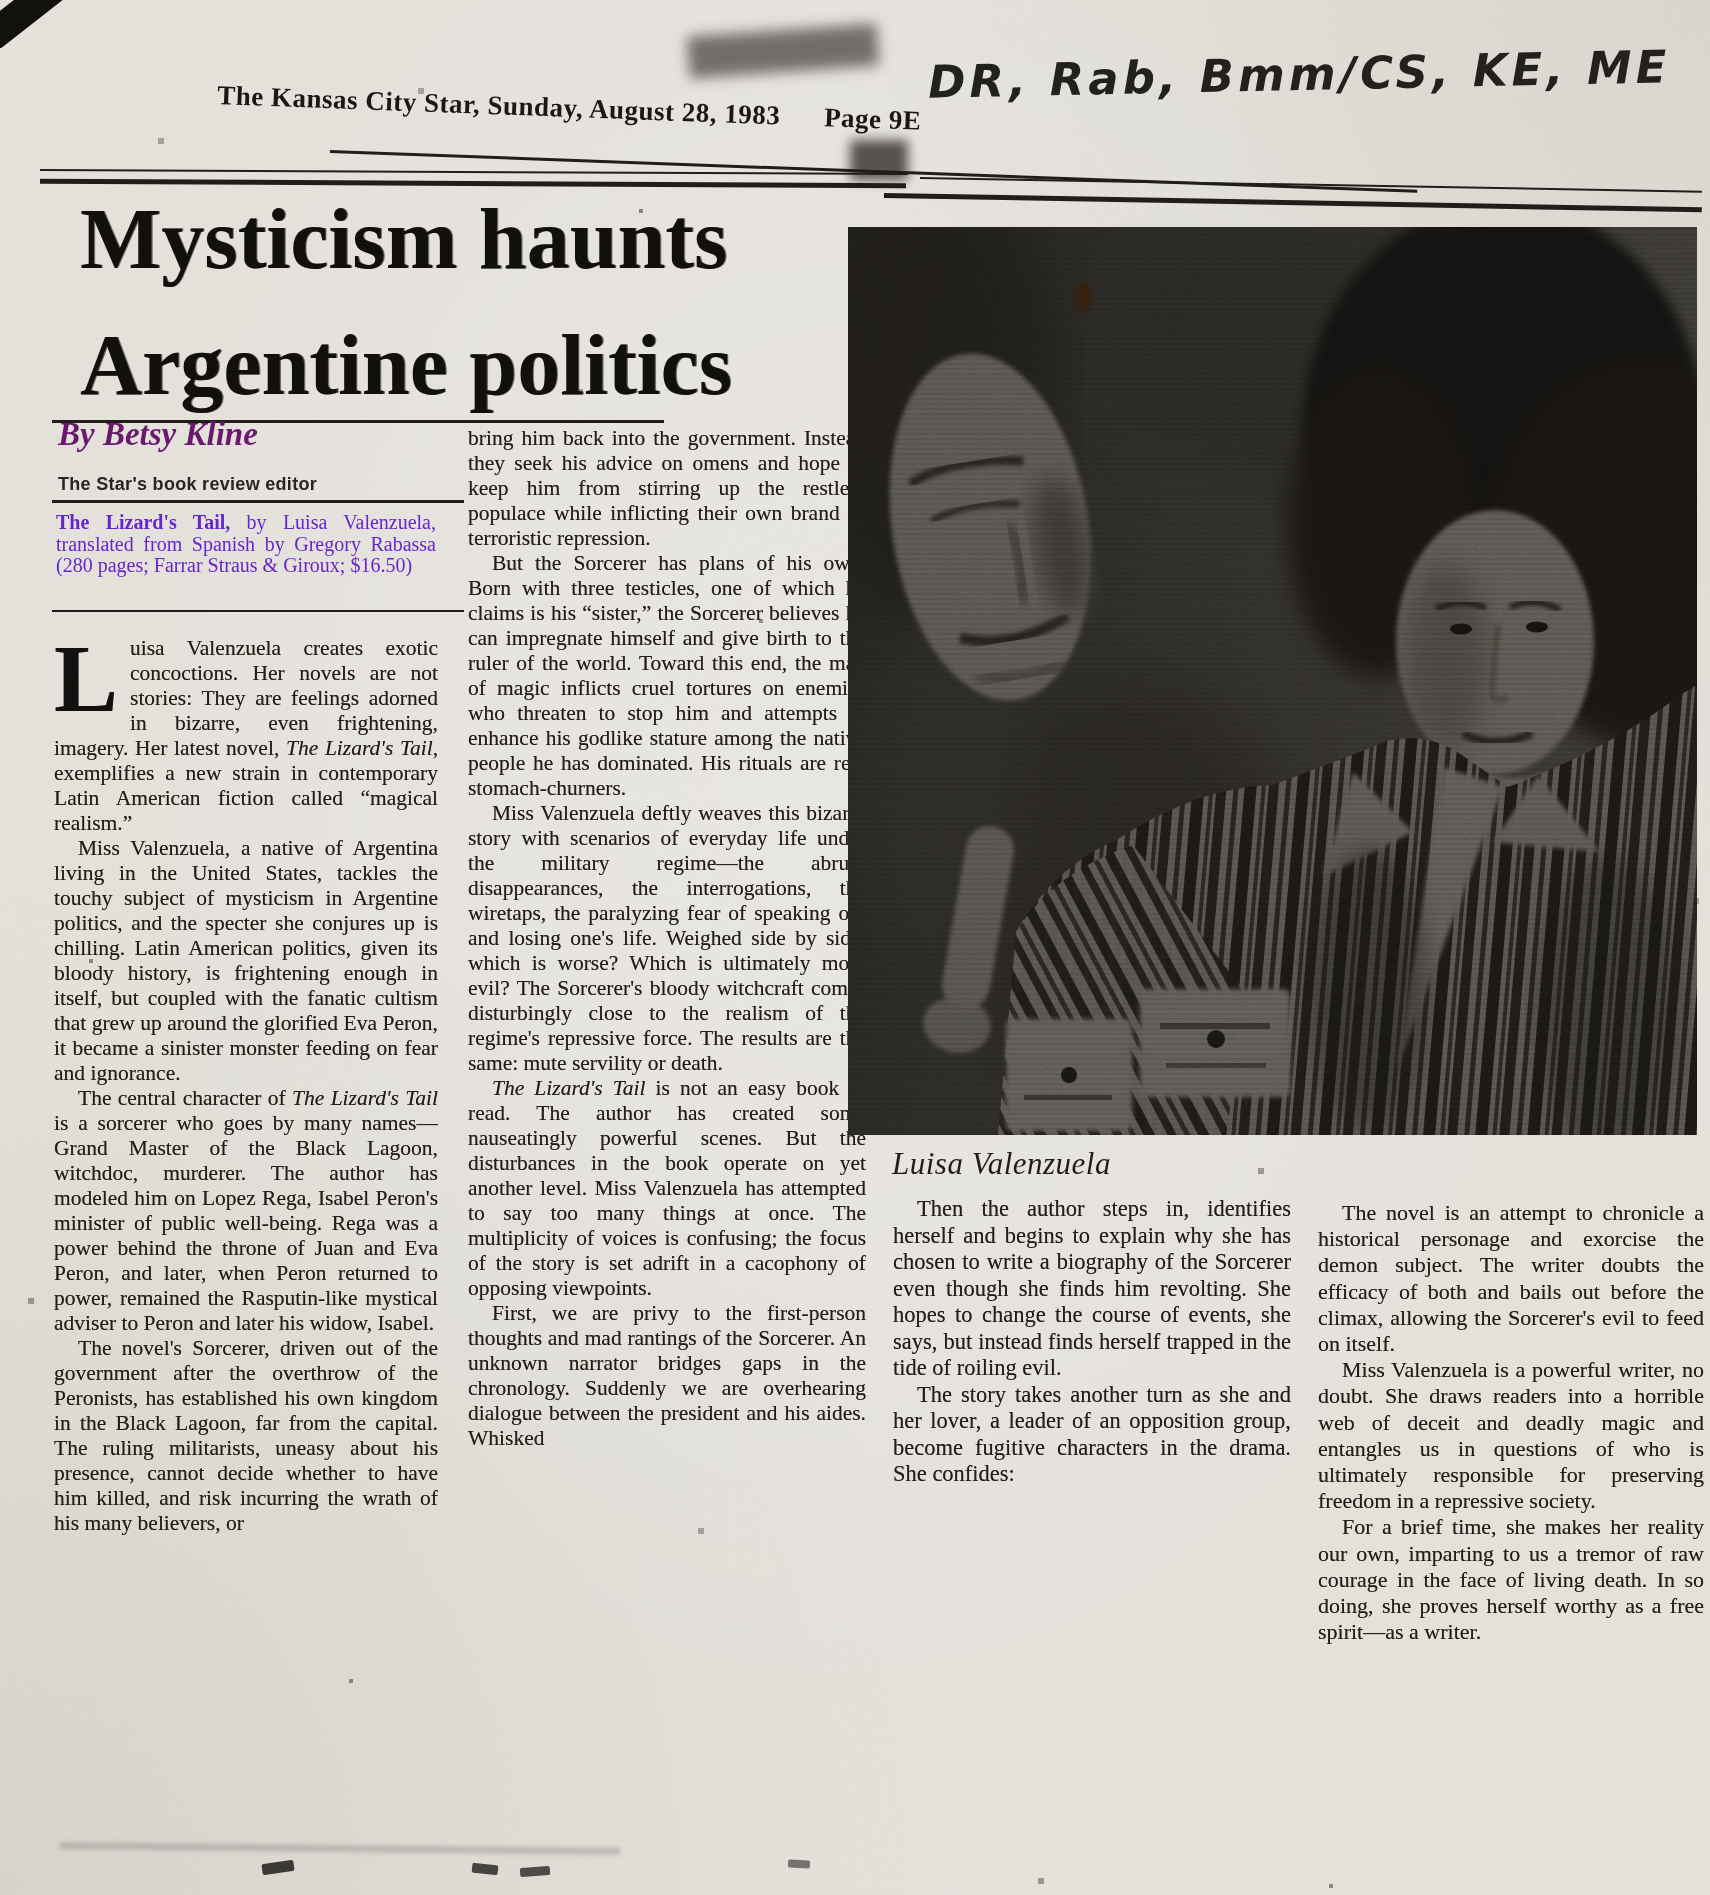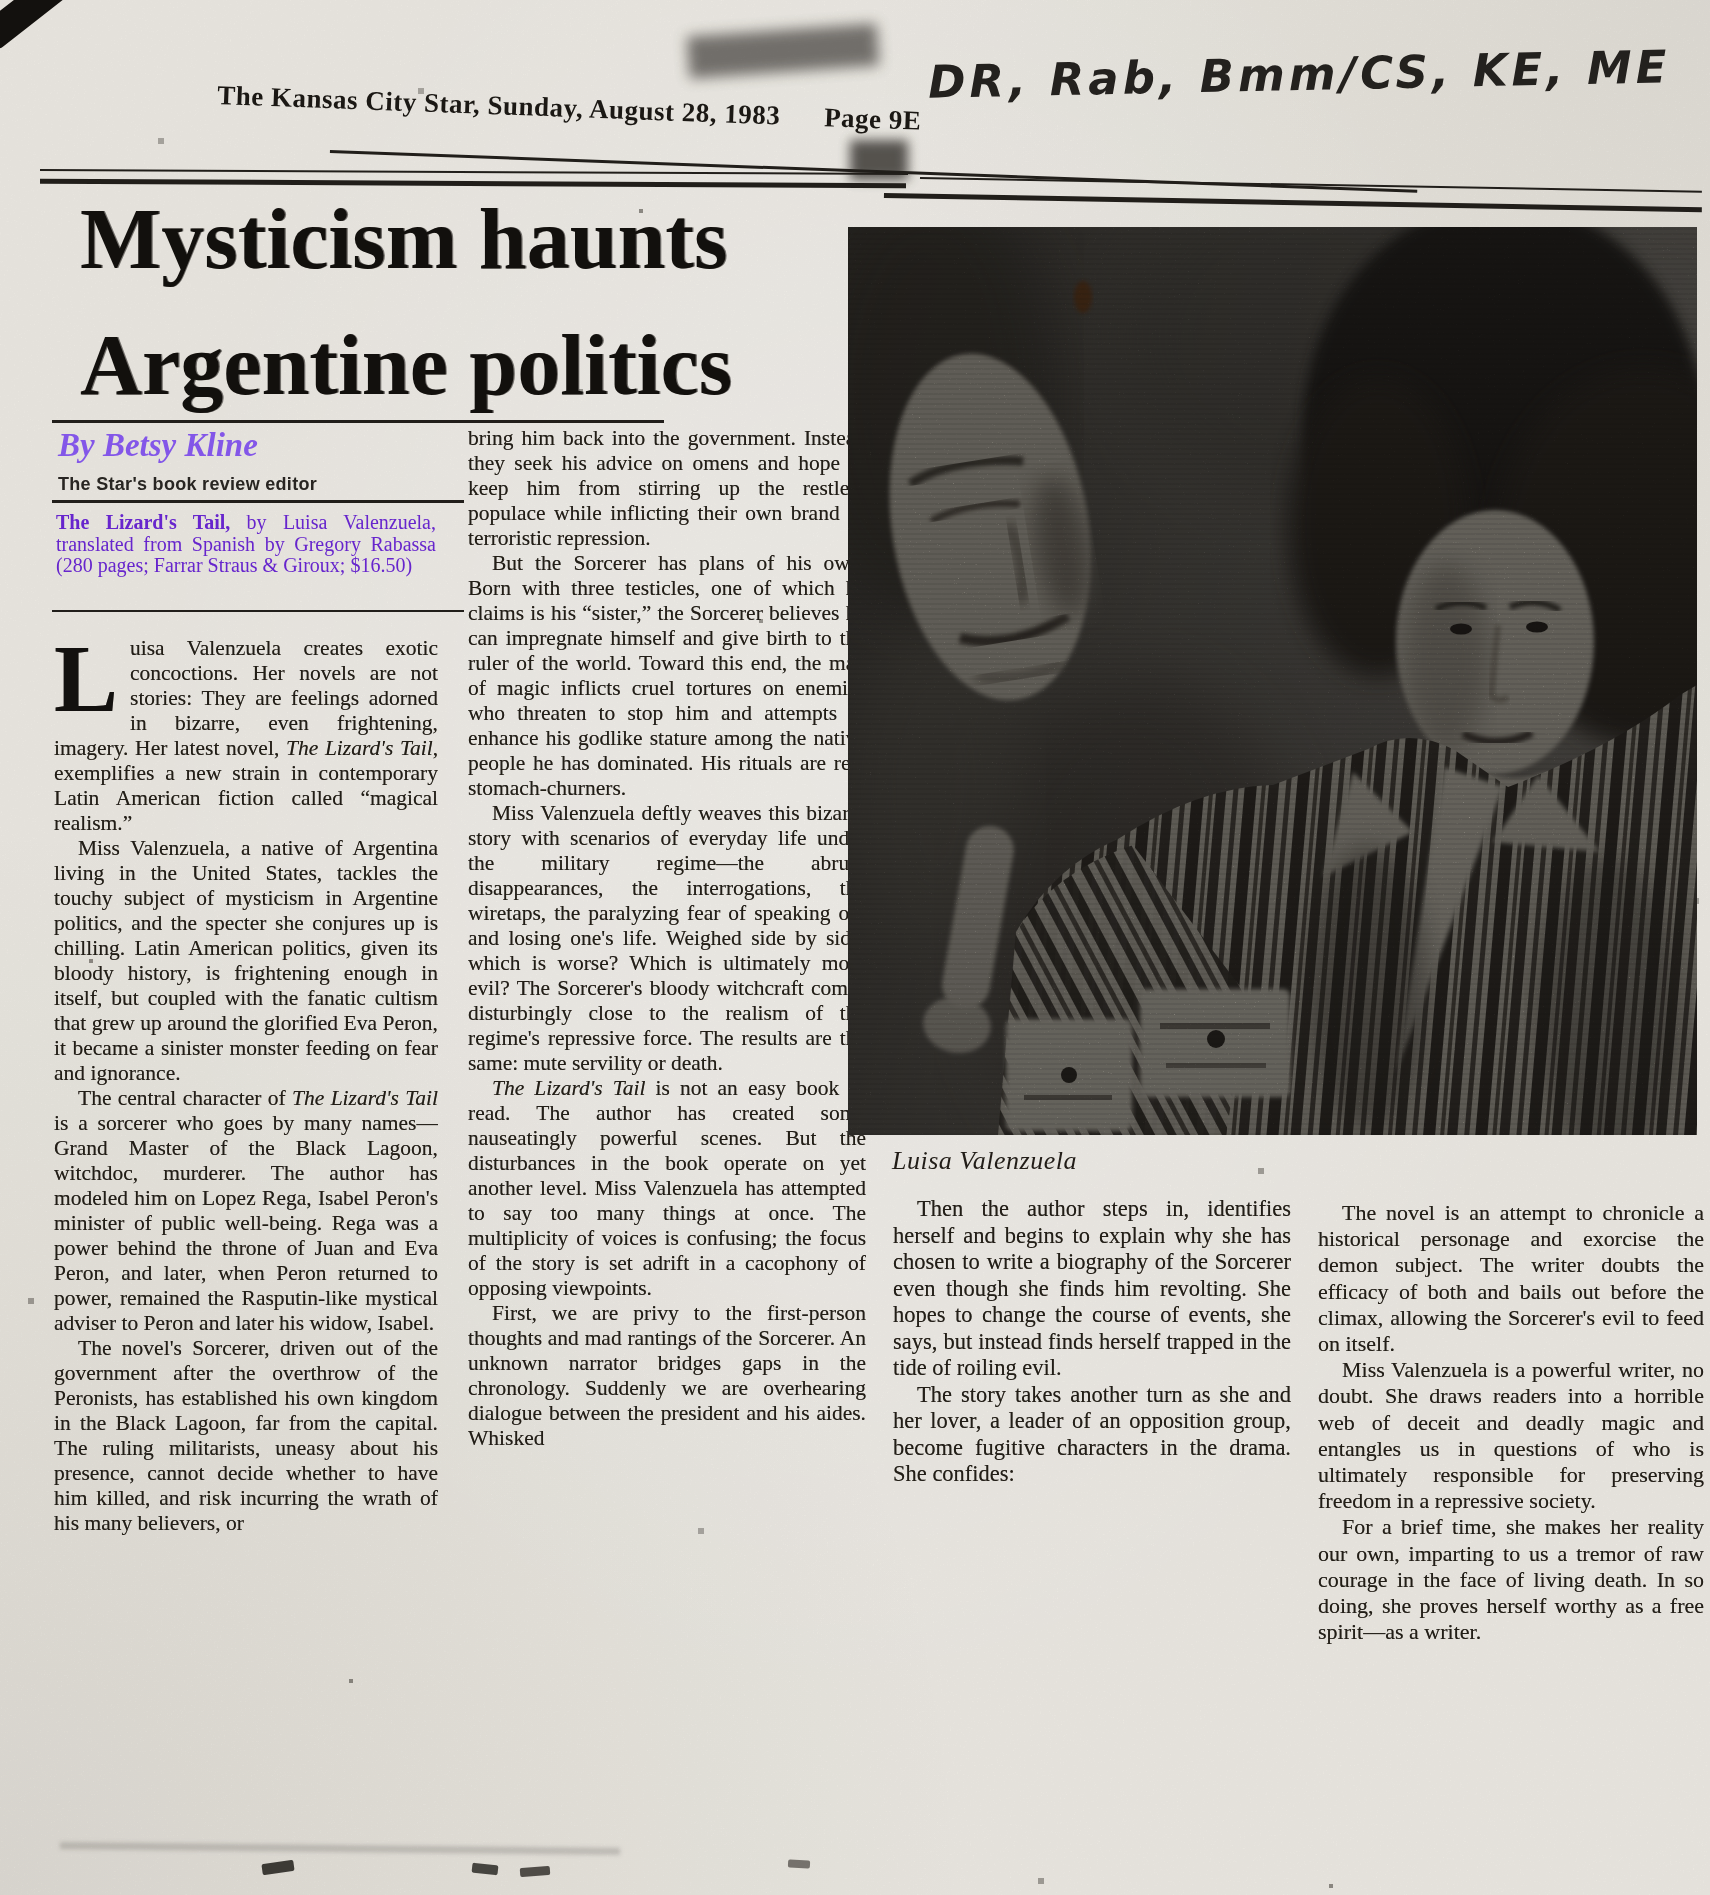--- a/index.html
+++ b/index.html
@@ -35,21 +35,21 @@
   .hr-thin-r{left:920px;top:177px;width:782px;height:2px;transform:rotate(1deg);transform-origin:left top;}
   .hr-thick-r{left:884px;top:193px;width:818px;height:5px;transform:rotate(1deg);transform-origin:left top;}
 
   
   .headline{left:80px;color:#14110e;font-weight:bold;font-size:86px;line-height:1;
     letter-spacing:0px;white-space:nowrap;text-shadow:1.2px 0 0 rgba(20,17,14,.55);}
   .hl1{top:196px;} .hl2{top:322px;}
 
   
   .r-by-top{left:52px;top:420px;width:612px;height:3px;}
-  .byline{left:58px;top:427px;font-size:33px;font-style:italic;font-weight:600;color:#8b5cf6;}
+  .byline{left:58px;top:416px;font-size:33px;font-style:italic;font-weight:600;color:#701a75;}
   .editor{left:58px;top:474px;font-family:"Liberation Sans","DejaVu Sans",sans-serif;
     font-size:18px;font-weight:bold;color:#2b2824;letter-spacing:.3px;}
   .r-by-bot{left:52px;top:500px;width:412px;height:3px;}
   .bookinfo{left:56px;top:512px;width:380px;font-size:20px;line-height:21.5px;text-align:justify;color:#6d28d9;}
   .bookinfo .btitle{font-weight:bold;}
   .r-book{left:52px;top:610px;width:412px;height:2px;}
 
   
   .col{position:absolute;text-align:justify;overflow:hidden;color:#252019;
     text-shadow:0 0 .5px rgba(30,25,20,.5);}
@@ -59,21 +59,21 @@
   #col2{left:468px;top:426px;width:398px;height:1408px;font-size:21.5px;line-height:25px;}
   #col3{left:893px;top:1196px;width:398px;height:648px;font-size:22.5px;line-height:26.5px;}
   #col4{left:1318px;top:1200px;width:386px;height:645px;font-size:22px;line-height:26.2px;}
   .dropcap{float:left;font-size:96px;line-height:74px;font-weight:bold;color:#151210;
     padding:6px 12px 2px 0;}
 
   
   .photo{left:848px;top:227px;width:849px;height:908px;overflow:hidden;background:#6e6a64;}
   .photo::after{content:"";position:absolute;inset:0;
     background:repeating-linear-gradient(0deg, rgba(10,10,10,.08) 0 2px, rgba(255,255,255,0) 2px 5px);}
-  .caption{left:892px;top:1146px;font-size:26px;font-style:italic;color:#241f1a;letter-spacing:.5px;}
+  .caption{left:892px;top:1146px;font-size:31px;font-style:italic;color:#241f1a;letter-spacing:.5px;}
 
   
   .corner-streak{left:-28px;top:-14px;width:130px;height:30px;background:#15120f;
     transform:rotate(-38deg);border-radius:10px;}
   .smudge-top{left:688px;top:30px;width:190px;height:42px;background:#504d49;filter:blur(7px);
     transform:rotate(-4deg);opacity:.75;}
   .blob-rule{left:850px;top:140px;width:58px;height:40px;background:#34312d;filter:blur(6px);opacity:.8;}
   .mark{position:absolute;background:#2e2b27;}
   .m1{left:262px;top:1862px;width:32px;height:11px;transform:rotate(-8deg);border-radius:2px;opacity:.9;}
   .m2{left:472px;top:1864px;width:26px;height:10px;transform:rotate(6deg);border-radius:2px;opacity:.85;}

